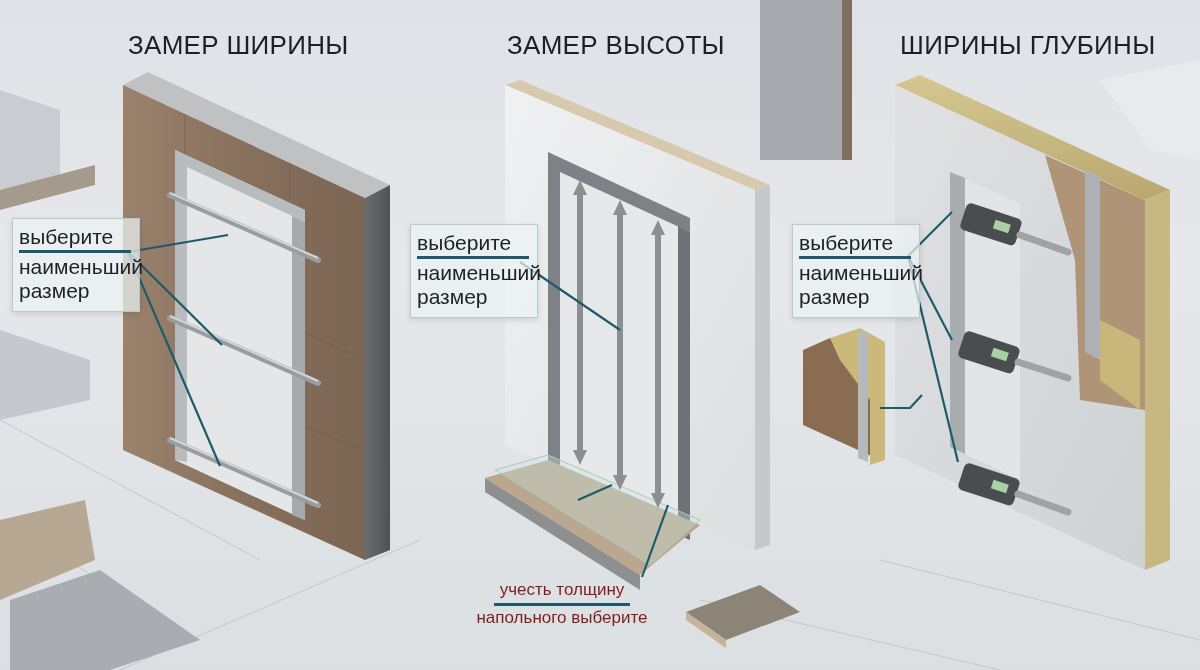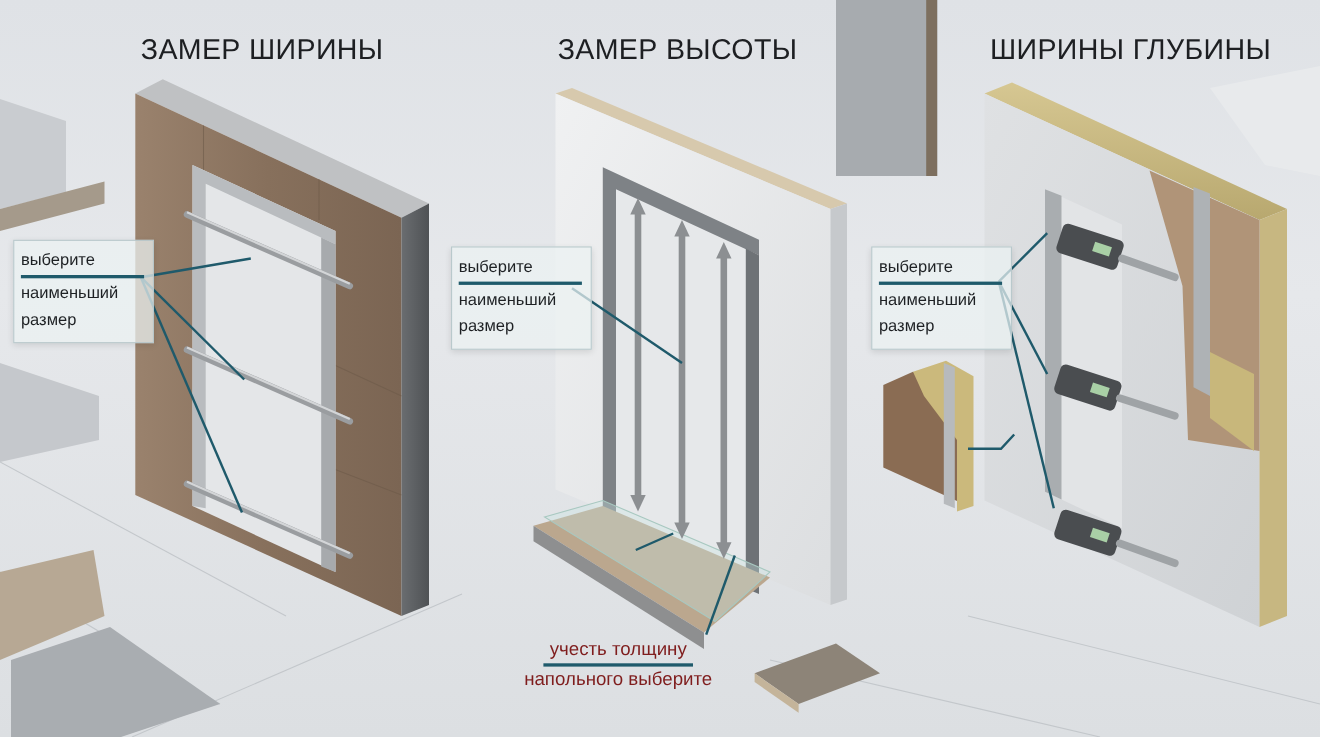--- a/index.html
+++ b/index.html
@@ -11,21 +11,21 @@
   .stage { position: absolute; inset: 0; padding-left: 20px; }
   svg.scene { position: absolute; left: 0; top: 0; }
   .title {
     position: absolute; top: 30px; font-size: 26px; color: #1d1f22;
     letter-spacing: 0.3px; font-weight: normal; white-space: nowrap;
   }
   .callout {
     position: absolute; background: rgba(236, 242, 243, 0.72);
     border: 1px solid rgba(180, 196, 200, 0.9);
     box-shadow: 0 2px 6px rgba(0,0,0,0.12);
-    padding: 6px 8px 8px 6px; font-size: 15px; color: #1e2124; line-height: 24px;
+    padding: 6px 8px 8px 6px; font-size: 21px; color: #1e2124; line-height: 24px;
   }
   .callout .line1 { border-bottom: 3px solid #1f5a6b; padding-bottom: 1px; margin-bottom: 2px; }
   .note { position: absolute; font-size: 17px; color: #7f1d1d; line-height: 24px; text-align: center; }
   .note .line1 { border-bottom: 3px solid #1f5a6b; padding: 0 6px 1px 6px; display: inline-block; }
 </style>
 </head>
 <body>
 
 <div class="stage">
 

